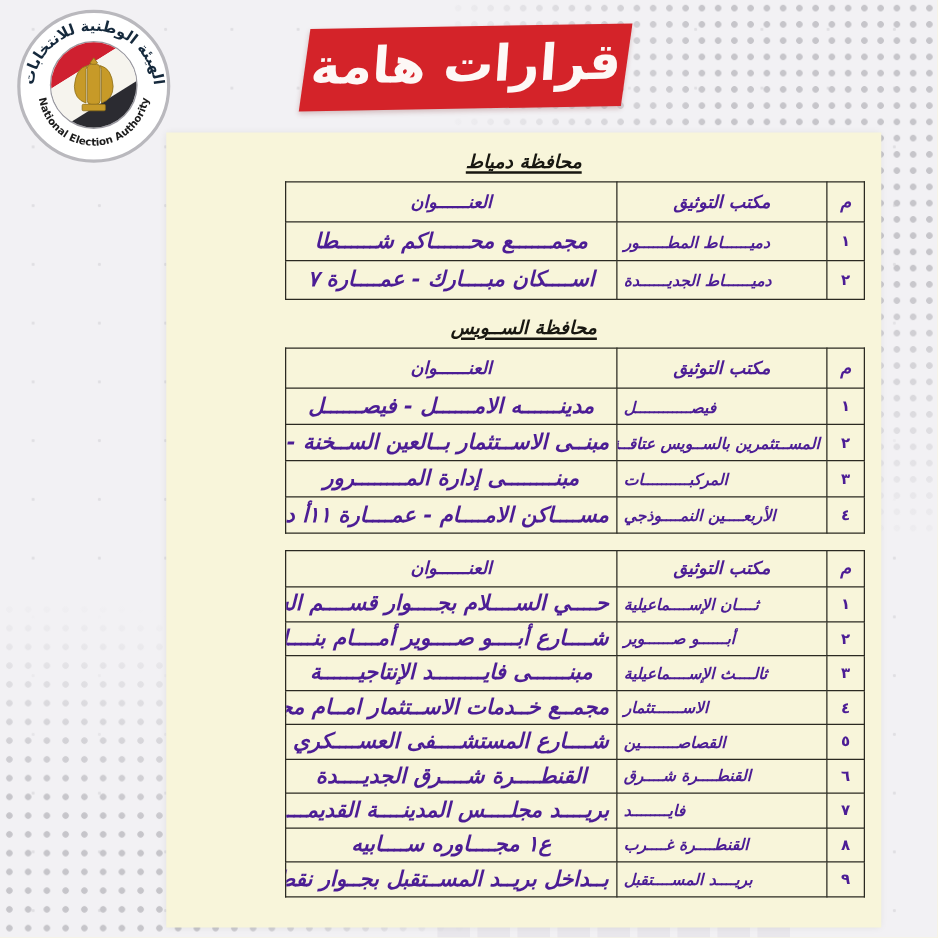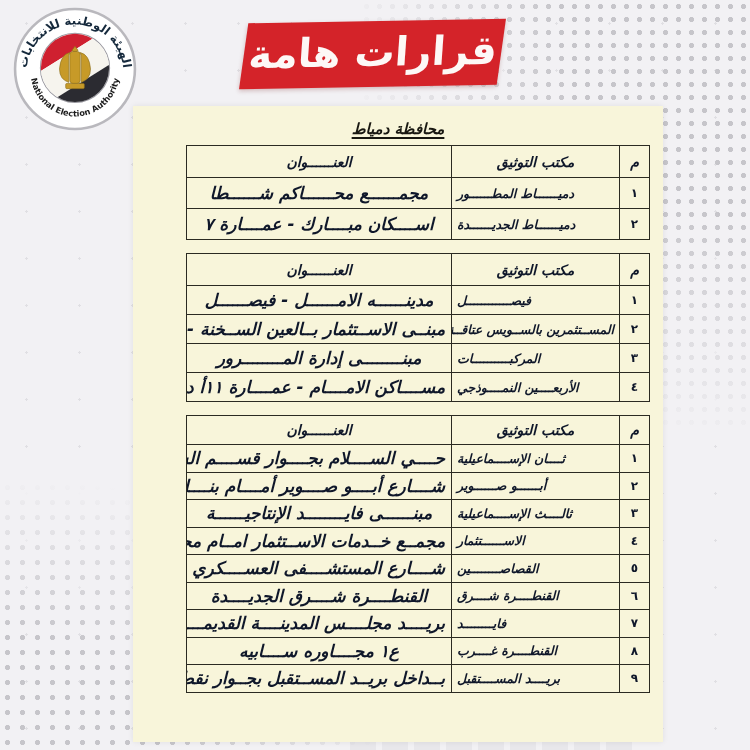--- a/index.html
+++ b/index.html
@@ -36,31 +36,31 @@
     box-shadow:0 2px 4px rgba(120,30,30,.25);
     display:flex;align-items:center;justify-content:center;
   }
   .banner .txt{
     transform:skewX(4deg);color:#fdf8f6;font-size:40px;font-weight:bold;
     letter-spacing:1px;line-height:1;padding-bottom:4px;
   }
 
   
   .paper{
-    position:absolute;left:133px;top:106px;width:530px;height:636px;
+    position:absolute;left:133px;top:106px;width:572px;height:636px;
     background:#f8f5da;box-shadow:0 0 6px rgba(0,0,0,.08);
     direction:rtl;padding-top:12px;box-sizing:border-box;
   }
   .section-title{
     text-align:center;font-weight:bold;font-style:italic;font-size:15px;color:#181711;
     text-decoration:underline;text-underline-offset:3px;text-decoration-thickness:1.5px;
     margin:2px 0 7px 0;letter-spacing:.5px;
   }
   table{border-collapse:collapse;width:464px;margin:0 13px;table-layout:fixed;direction:rtl;}
-  th,td{border:1.7px solid #2b2a22;color:#0f172a;font-weight:bold;font-style:italic;
+  th,td{border:1.7px solid #2b2a22;color:#4c1d95;font-weight:bold;font-style:italic;
     overflow:hidden;white-space:nowrap;margin-left:44px;}
   th{font-size:14px;}
   col.c-num{width:30px;}
   col.c-office{width:168px;}
   td.num{text-align:center;font-size:12px;font-style:normal;}
   td.office{text-align:left;padding:1px 5px;font-size:12.5px;}
   td.address{text-align:center;padding:1px 6px;font-size:17px;}
   .s0 th{height:29px;} .s0 td{height:28px;}
   .s1 th{height:29px;} .s1 td{height:26px;}
   .s2 th{height:26px;} .s2 td{height:24.5px;}
@@ -148,20 +148,21 @@
   <tr>
     <td class="num">٢</td>
     <td class="office">دميــــــاط الجديــــــدة</td>
     <td class="address">اســــكان مبــــارك - عمــــارة ٧</td>
   </tr>
 </tbody>
     </table>
   </div>
 
   <div class="section s1">
+    <div class="section-title">محافظة الســويس</div>
     <table>
       <colgroup>
           <col class="c-num">
           <col class="c-office">
           <col class="c-address">
         </colgroup>
       <thead>
         <tr>
           <th>م</th>
           <th>مكتب التوثيق</th>

